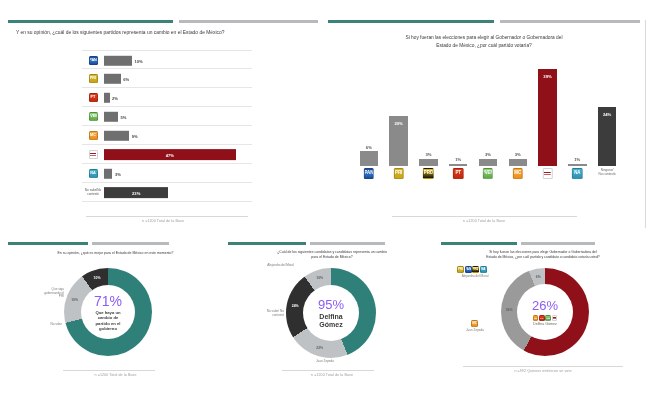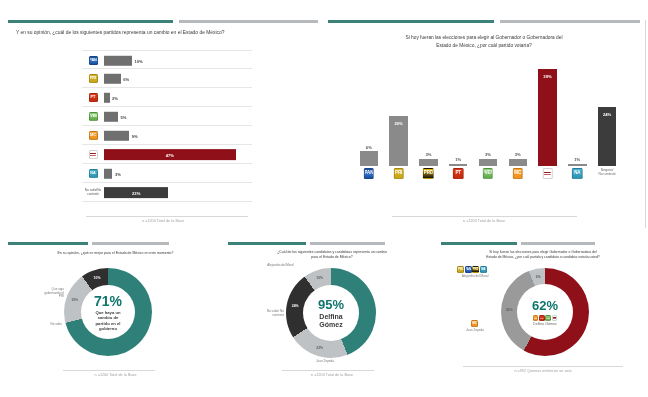--- a/index.html
+++ b/index.html
@@ -74,21 +74,21 @@
           font-size:4.2px; font-weight:bold; color:#555; }
   .vval.inside { color:#fff; }
   .vlabel { position:absolute; left:50%; transform:translateX(-50%);
             text-align:center; font-size:3.2px; color:#6a6a6a; line-height:1.15; white-space:nowrap; }
 
   
   .donut-wrap { position:absolute; }
   .donut { position:absolute; border-radius:50%; }
   .donut-hole { position:absolute; border-radius:50%; background:#fff;
                 display:flex; flex-direction:column; align-items:center; justify-content:center; }
-  .d-pct { font-weight:bold; color:#0f766e; }
+  .d-pct { font-weight:normal; color:#8b5cf6; }
   .d-cap { color:#3a3a3a; text-align:center; font-weight:bold; line-height:1.2; }
   .seg-lab { position:absolute; font-size:3.1px; color:#7d7d7d; line-height:1.2; }
   .seg-val { position:absolute; font-size:3.4px; font-weight:bold; color:#fff; }
   .seg-val.onlight { color:#5f5f5f; }
 
   .logo-row { position:absolute; display:flex; gap:0.6px; align-items:center; }
 </style>
 </head>
 <body>
 
@@ -317,21 +317,21 @@
     <div class="rules">
       <div class="rule-teal" style="width:76px;"></div>
       <div class="rule-gray" style="width:4px;background:#fff;"></div>
       <div class="rule-gray" style="width:74px;"></div>
     </div>
     <div class="q-title" style="top:8px; font-size:3.4px;">Si hoy fueran las elecciones para elegir Gobernador o Gobernadora del</div>
     <div class="q-title" style="top:13px; font-size:3.4px;">Estado de México, ¿por cuál partido y candidato o candidata votaría usted?</div>
     <div class="donut-wrap" id="d3" style="left:60px; top:26px; width:88px; height:88px;">
         <div class="donut" style="left: 0px; top: 0px; width: 88px; height: 88px; background: conic-gradient(rgb(143, 16, 25) 0deg, rgb(143, 16, 25) 208.8deg, rgb(154, 154, 154) 208.8deg, rgb(154, 154, 154) 338.4deg, rgb(191, 194, 196) 338.4deg, rgb(191, 194, 196) 360deg);"></div>
         <div class="donut-hole" style="left: 16px; top: 16px; width: 56px; height: 56px;">
-          <div class="d-pct" style="font-size:13px;">62%</div>
+          <div class="d-pct" style="font-size:13px;">26%</div>
           <div id="d3logos" style="display:flex;gap:0.7px;margin-top:2px;">
             <div class="logo lg-mc" style="width: 5.5px; height: 5.5px;">
               <span class="lt" style="font-size: 2.31px;">MC</span>
             </div>
             <div class="logo lg-pt" style="width: 5.5px; height: 5.5px;">
               <span class="lt" style="font-size: 2.31px;">PT</span>
             </div>
             <div class="logo lg-pvem" style="width: 5.5px; height: 5.5px;">
               <span class="lt" style="font-size: 2.31px;">PVEM</span>
             </div>

